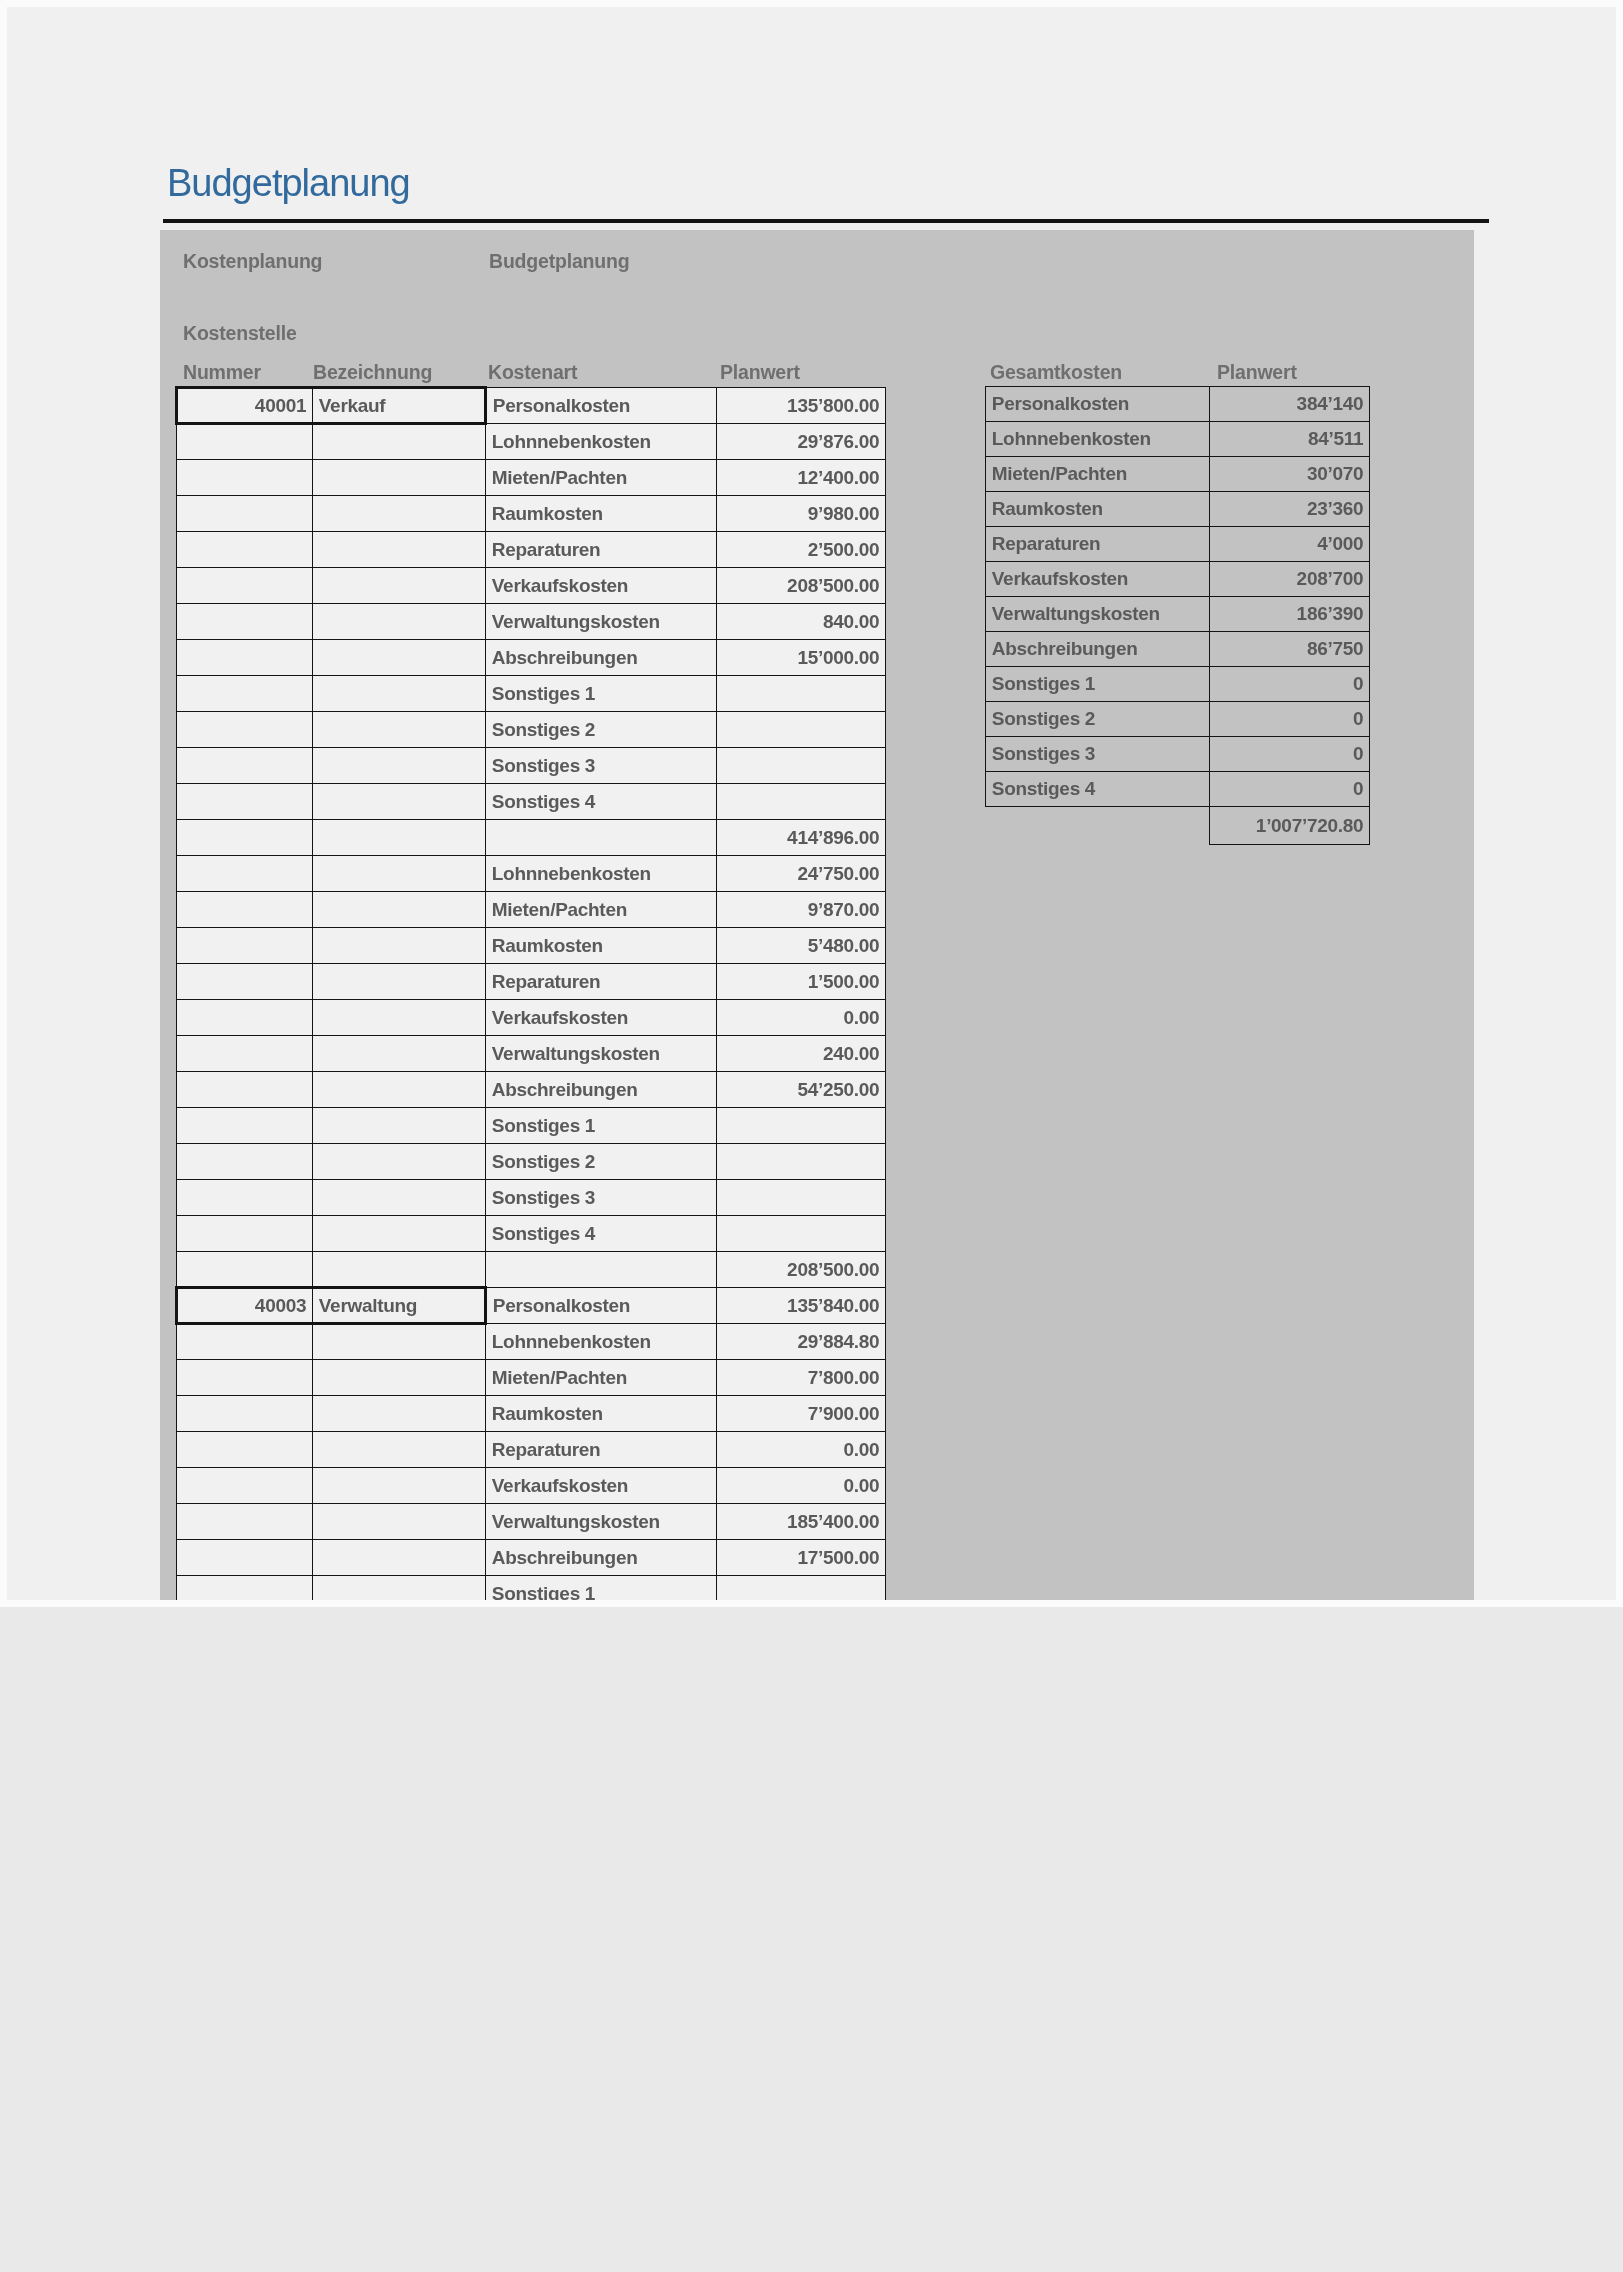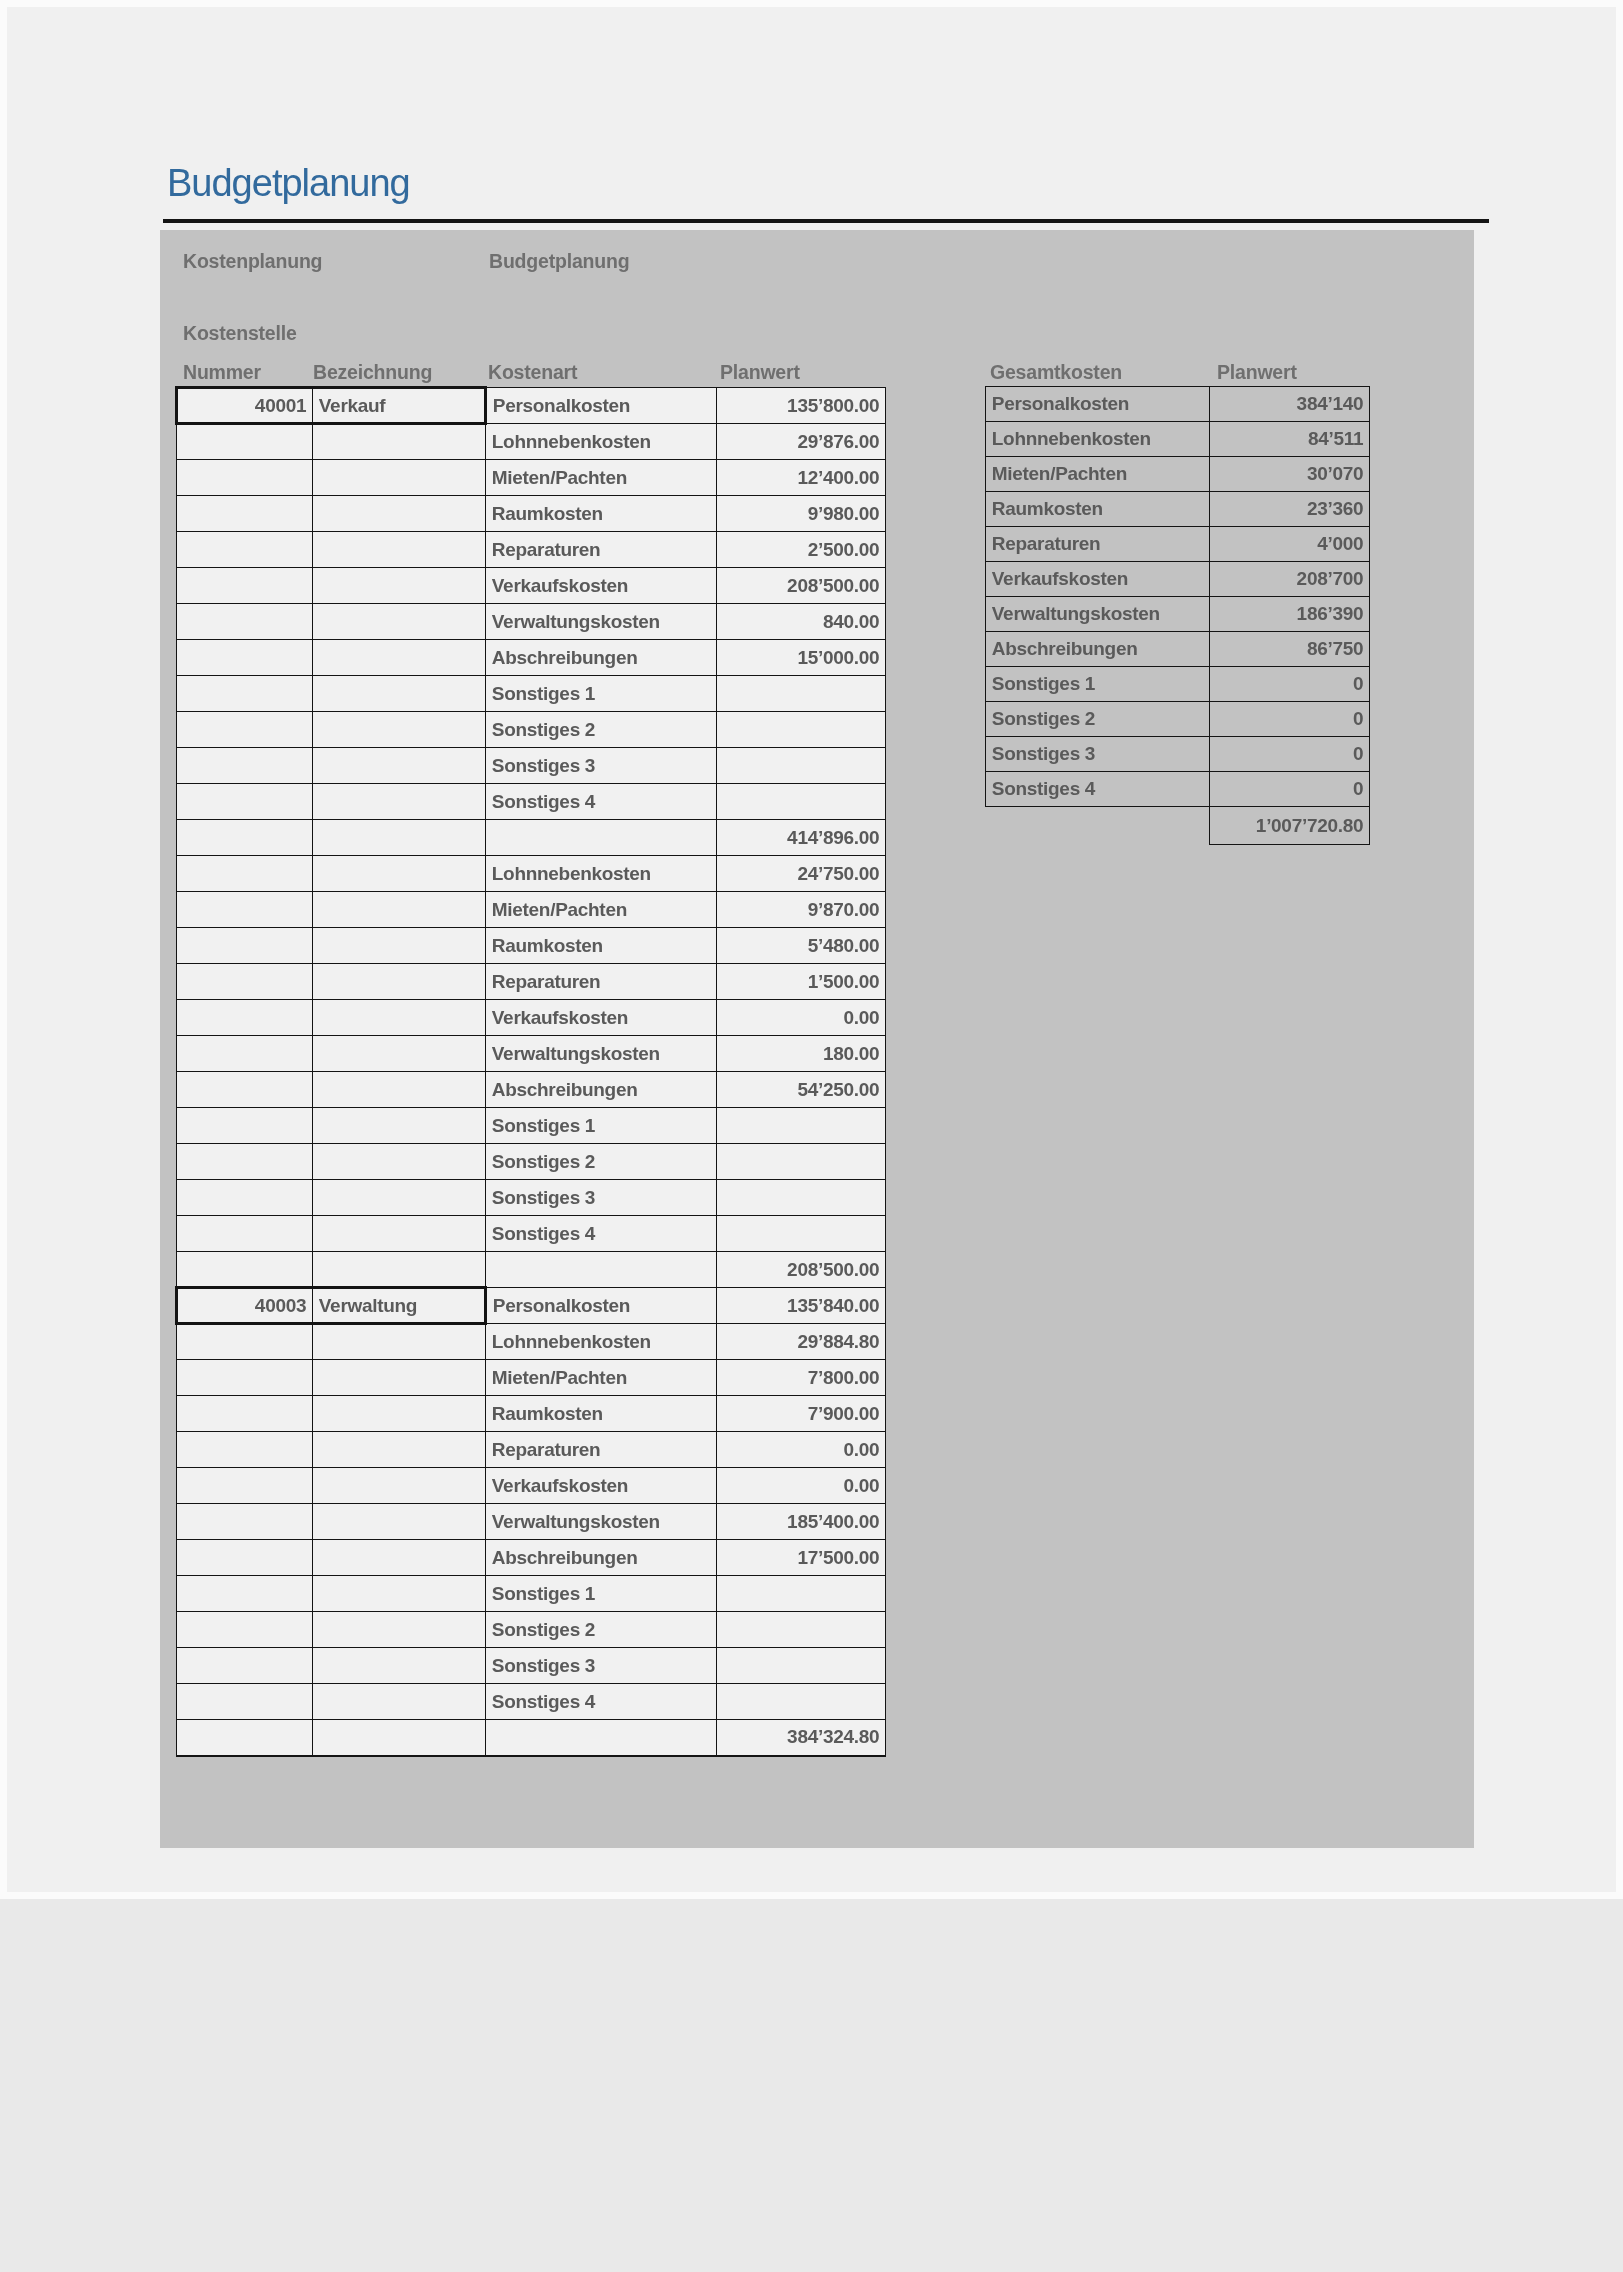--- a/index.html
+++ b/index.html
@@ -1,17 +1,17 @@
 <!DOCTYPE html>
 <html style="font-size:10.4px"><head>
 <meta charset="utf-8">
 <style>
   * { margin:0; padding:0; box-sizing:border-box; }
   html,body { width:1623px; height:2273px; background:#e9e9e9; font-family:"Liberation Sans", sans-serif; }
-  .page { position:absolute; left:0; top:0; width:1623px; height:1899px; background:#f0f0f0; border:7.8px solid #fbfbfb; overflow:hidden; }
+  .page { position:absolute; left:0; top:0; width:1623px; height:1607px; background:#f0f0f0; border:7.8px solid #fbfbfb; overflow:hidden; }
 
   .title { position:absolute; left:160px; top:155px; font-size:38px; font-weight:400; letter-spacing:-1px; color:#326a9d; white-space:nowrap; }
   .title-rule { position:absolute; left:156px; top:212px; width:1326px; height:3.9px; background:#141414; }
 
   .panel { position:absolute; left:153px; top:223px; width:1314px; height:1618px; background:#c2c2c2; }
 
   .hdr { position:absolute; font-size:19.5px; font-weight:bold; color:#6f6f6f; letter-spacing:-0.2px; white-space:nowrap; }
   .hdr-kostenplanung { left:23px;  top:19.5px; }
   .hdr-budgetplanung { left:329px; top:19.5px; }
   .hdr-kostenstelle  { left:23px;  top:92px; }
@@ -174,21 +174,21 @@
           <tr>
             <td class="num"></td>
             <td class="txt"></td>
             <td class="txt">Verkaufskosten</td>
             <td class="num">0.00</td>
           </tr>
           <tr>
             <td class="num"></td>
             <td class="txt"></td>
             <td class="txt">Verwaltungskosten</td>
-            <td class="num">180.00</td>
+            <td class="num">240.00</td>
           </tr>
           <tr>
             <td class="num"></td>
             <td class="txt"></td>
             <td class="txt">Abschreibungen</td>
             <td class="num">54’250.00</td>
           </tr>
           <tr>
             <td class="num"></td>
             <td class="txt"></td>

